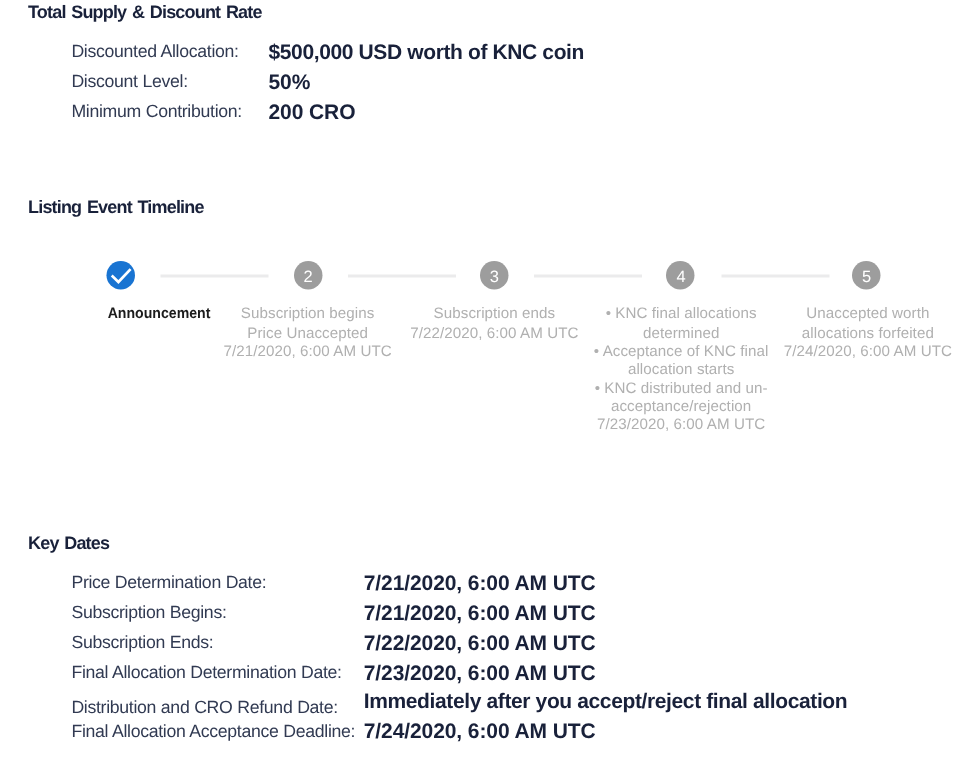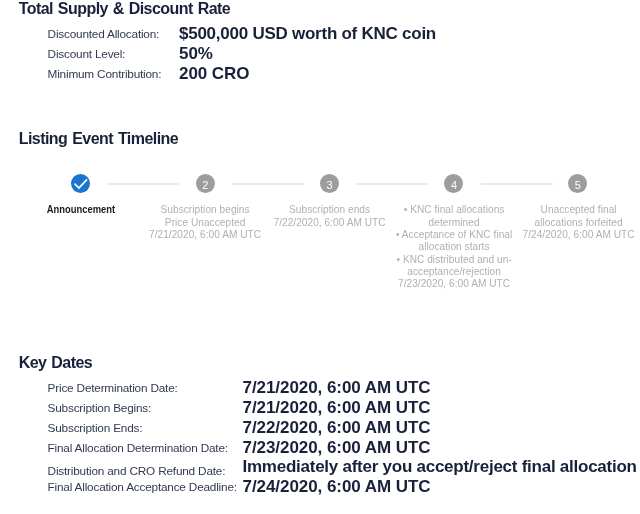--- a/index.html
+++ b/index.html
@@ -2,43 +2,43 @@
 <html><head>
 <meta charset="utf-8">
 <style>
   html,body{margin:0;padding:0;}
   body{width:640px;height:514px;background:#ffffff;
        font-family:"Liberation Sans",sans-serif;
        -webkit-font-smoothing:antialiased;overflow:hidden;}
   .page{position:relative;width:640px;height:514px;background:#fff;
        filter:blur(0px);}
 
-  .section-title{position:absolute;left:18.7px;font-size:16px;font-weight:700;
+  .section-title{position:absolute;left:18.7px;font-size:12px;font-weight:700;
        color:#19213a;letter-spacing:-0.55px;word-spacing:1px;white-space:nowrap;line-height:15px;}
 
   .kv-label{position:absolute;left:18.6px;font-size:11.8px;color:#313a52;
        letter-spacing:-0.21px;word-spacing:0.08px;white-space:nowrap;line-height:14px;padding-left:29px;}
-  .kv-value{position:absolute;font-size:17px;font-weight:700;color:#19213a;
+  .kv-value{position:absolute;font-size:14px;font-weight:700;color:#19213a;
        letter-spacing:-0.06px;white-space:nowrap;line-height:14px;}
   .kv-value.txt{letter-spacing:-0.25px;}
 
   
   .section{position:static;}
   .tl{position:absolute;left:0;top:0;width:640px;}
   .tl-conn{position:absolute;height:2px;background:#ebebec;top:182.7px;width:72px;}
   .tl-node{position:absolute;width:19.1px;height:19.1px;border-radius:50%;
        background:#9d9d9d;color:#ffffff;font-size:11px;font-weight:400;top:174.25px;
        display:flex;align-items:center;justify-content:center;line-height:1;}
   .tl-node.done{background:#1974d2;}
   .tl-node .num{position:relative;top:1.7px;letter-spacing:-0.1px;}
   .tl-check{width:19.1px;height:19.1px;display:block;position:absolute;left:0;top:0;}
   .tl-caption{position:absolute;text-align:center;font-size:10.1px;
        line-height:12.3px;color:#b0b0b0;letter-spacing:0.05px;}
   .tl-caption .ln{display:block;white-space:nowrap;}
-  .tl-caption.active{color:#1c1c1c;}
+  .tl-caption.active{color:#1c1c1c;margin-left:25px;}
   .tl-caption.active .hdr{font-weight:700;letter-spacing:0;display:block;
        transform:scaleX(0.932);transform-origin:center;}
 </style>
 </head>
 <body>
 
 <div class="page">
 
   <div class="section">
   <div class="section-title" style="top:0.6px">Total Supply &amp; Discount Rate</div>
@@ -100,21 +100,21 @@
       <span class="ln">• KNC final allocations</span>
       <span class="ln">determined</span>
       <span class="ln">• Acceptance of KNC final</span>
       <span class="ln">allocation starts</span>
       <span class="ln">• KNC distributed and un-</span>
       <span class="ln">acceptance/rejection</span>
       <span class="ln">7/23/2020, 6:00 AM UTC</span>
     </div>
 
     <div class="tl-caption" style="left:516.6px;top:204.4px;width:124px">
-      <span class="ln">Unaccepted final</span>
+      <span class="ln">Unaccepted worth</span>
       <span class="ln">allocations forfeited</span>
       <span class="ln">7/24/2020, 6:00 AM UTC</span>
     </div>
   </div>
 
   </div>
 
   <div class="section">
   <div class="section-title" style="top:354.6px">Key Dates</div>
 

